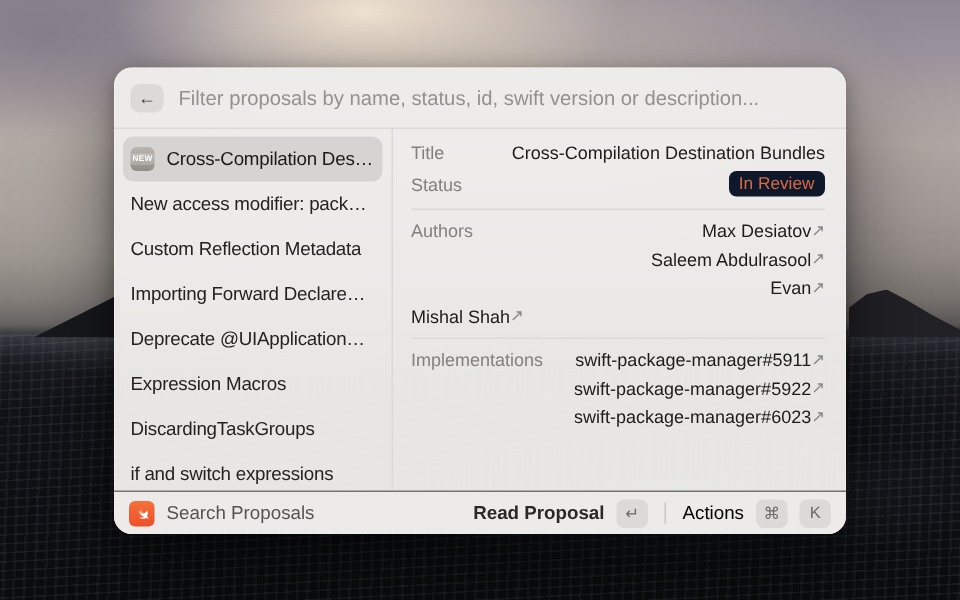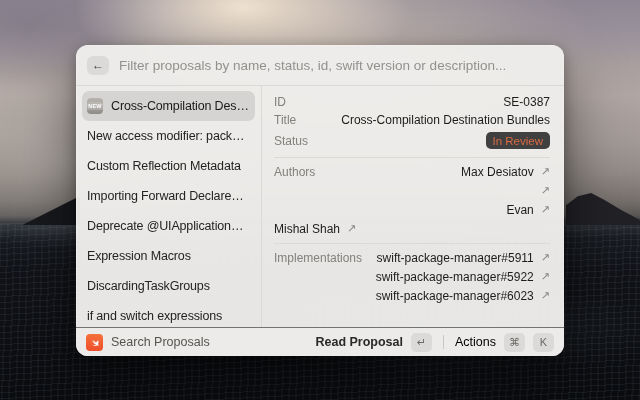--- a/index.html
+++ b/index.html
@@ -57,24 +57,24 @@
     background:linear-gradient(180deg,#b8b5b0,#908d88); display:flex; align-items:center; justify-content:center; }
   .new-icon i { font-style:normal; font-size:5.5px; font-weight:700; color:#fff; letter-spacing:.2px;
     background:rgba(255,255,255,.18); padding:1px 1.5px; border-radius:2px; }
 
   .detailpane { flex:1; padding:7px 14px 6px 12px; overflow:hidden; font-size:12px; }
   .drow { display:flex; justify-content:space-between; align-items:center; min-height:18px; padding:1px 0; }
   .drow .dlabel { color:#83817d; flex:0 0 auto; }
   .drow .dvalue { color:#1d1c1a; text-align:right; white-space:nowrap; }
   .drow.status-row { min-height:23px; }
   .drow.sched-row { min-height:21px; }
-  .badge { background:#404040; color:#d96a43; font-weight:500; font-size:11.5px;
+  .badge { background:#0f172a; color:#d96a43; font-weight:500; font-size:11.5px;
     padding:2.5px 7px; border-radius:5px; }
   .section-div { height:1px; background:#dcdad8; margin:5px 0 4px; }
-  .linkval { display:flex; align-items:center; gap:7px; color:#1d1c1a; cursor:pointer; }
+  .linkval { display:flex; align-items:center; color:#1d1c1a; cursor:pointer; }
   .linkval .arrow { color:#8a8884; font-size:11px; }
   .drow.link-row { min-height:19px; }
 
   .footer { flex:0 0 29px; border-top:1px solid #737373; display:flex; align-items:center;
     gap:8px; padding:0 10px; background:rgba(236,235,233,.9); }
   .swift-icon { width:17px; height:17px; border-radius:4px; flex:0 0 17px;
     background:linear-gradient(180deg,#f4703a,#ef4f2b); display:flex; align-items:center; justify-content:center; }
   .app-label { font-size:12.5px; color:#56544f; }
   .spacer { flex:1; }
   .primary-label { font-size:12.5px; font-weight:600; color:#2a2927; cursor:pointer; }
@@ -127,44 +127,41 @@
       <div class="row">
         <span class="lbl">DiscardingTaskGroups</span>
       </div>
       <div class="row">
         <span class="lbl">if and switch expressions</span>
       </div>
     </div>
 
     <div class="detailpane">
       <div class="drow">
-        <span class="dlabel">ID</span>
-        <span class="dvalue">SE-0387</span>
-      </div>
-      <div class="drow">
         <span class="dlabel">Title</span>
         <span class="dvalue">Cross-Compilation Destination Bundles</span>
       </div>
       <div class="drow status-row">
         <span class="dlabel">Status</span>
         <span class="badge">In Review</span>
       </div>
 
       <div class="section-div"></div>
 
       <div class="drow link-row">
         <span class="dlabel">Authors</span>
         <span class="linkval">
           <span>Max Desiatov</span>
           <span class="arrow">↗</span>
         </span>
       </div>
       <div class="drow link-row">
         <span class="dlabel"></span>
         <span class="linkval">
+          <span>Saleem Abdulrasool</span>
           <span class="arrow">↗</span>
         </span>
       </div>
       <div class="drow link-row">
         <span class="dlabel"></span>
         <span class="linkval">
           <span>Evan</span>
           <span class="arrow">↗</span>
         </span>
       </div>

